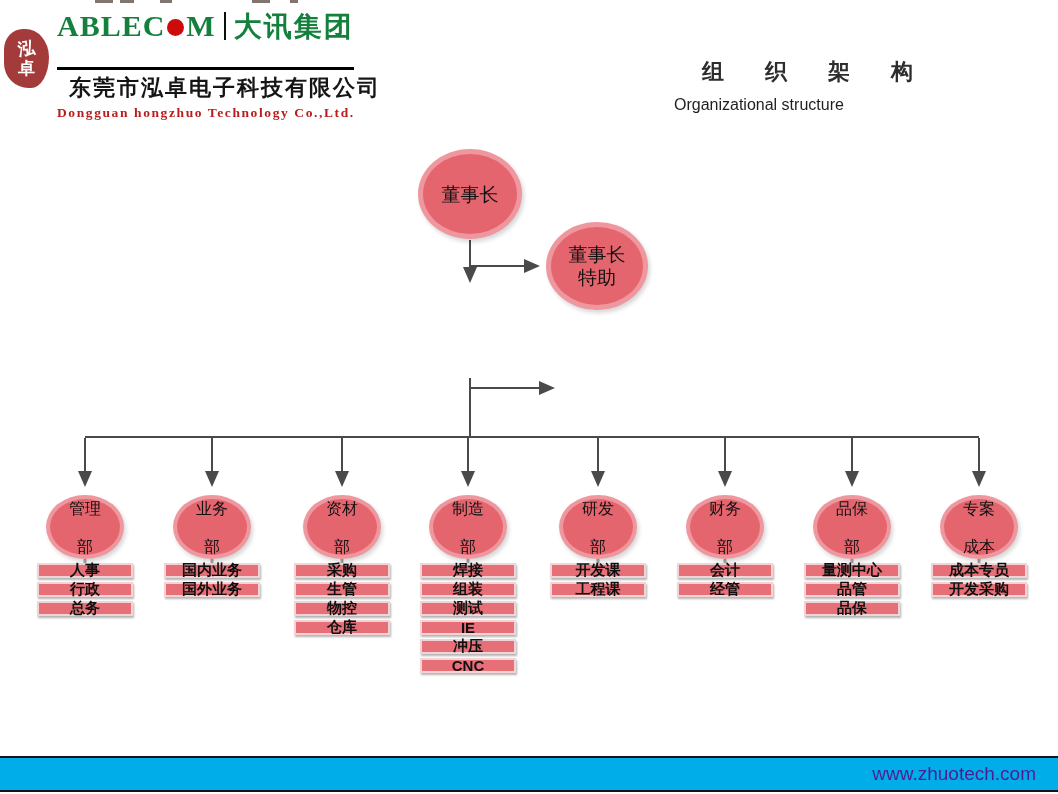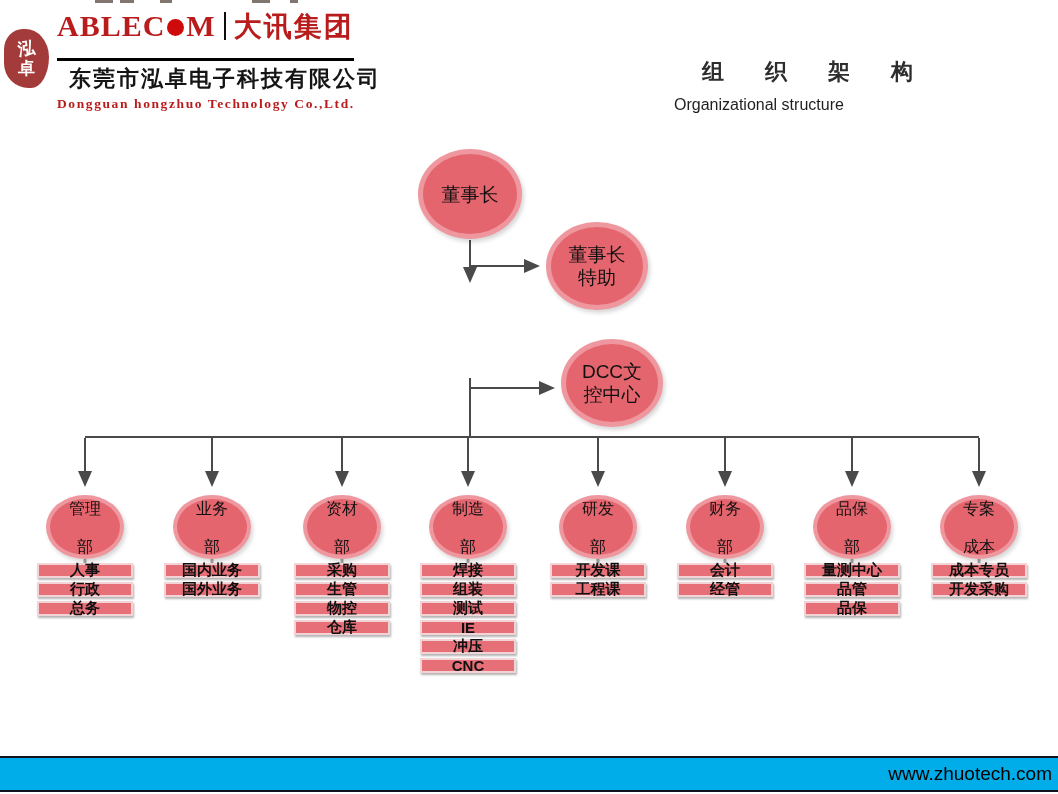--- a/index.html
+++ b/index.html
@@ -12,22 +12,22 @@
     background:#a43b3b; color:#fff;
     border-radius:46% 58% 44% 60% / 38% 52% 58% 46%;
     display:flex; flex-direction:column; align-items:center; justify-content:center;
     font-family:"Liberation Serif","DejaVu Serif",serif; font-weight:bold;
     font-size:17px; line-height:20px;
   }
   .logo-seal .seal-top { transform:rotate(-8deg); }
   .logo-text { position:absolute; left:57px; top:8px; }
   .brand-line {
     font-family:"Liberation Serif","DejaVu Serif",serif; font-weight:bold;
-    font-size:30px; color:#b91c1c; white-space:nowrap;
-    border-bottom:3px solid #000; padding-bottom:12px; display:inline-block;
+    font-size:30px; color:#15803d; white-space:nowrap;
+    border-bottom:3px solid #000; padding-bottom:21px; display:inline-block;
     letter-spacing:1px;
   }
   .brand-line .dot {
     display:inline-block; width:17px; height:17px; border-radius:50%;
     background:#cf0a0a; margin:0 2px; vertical-align:baseline;
   }
   .brand-line .divider {
     display:inline-block; width:2px; height:28px; background:#0d0d0d;
     margin:0 8px; vertical-align:-4px;
   }
@@ -85,21 +85,21 @@
     font-weight:bold; font-size:15px; color:#101010;
     box-shadow:1px 2px 2px rgba(0,0,0,0.3);
   }
   .sub:first-of-type { margin-top:18px; }
 
   
   .footer {
     position:absolute; left:0; right:0; bottom:2px; height:36px; box-sizing:border-box;
     background:#00ade9; border-top:2px solid #10131f; border-bottom:2px solid #10131f;
     display:flex; align-items:center; justify-content:flex-end;
-    padding-right:6px; color:#000000; font-size:19px;
+    padding-right:22px; color:#4c1d95; font-size:19px;
   }
 </style>
 </head>
 <body>
 
 <div class="page">
 
   <div class="logo-seal">
     <span class="seal-top">泓</span>
     <span>卓</span>
@@ -158,26 +158,20 @@
     <div class="inner">
         <span>董事长</span>
       </div>
   </div>
   <div class="big node-assistant">
     <div class="inner">
       <span>董事长</span>
       <span>特助</span>
     </div>
   </div>
-  <div class="big node-dcc">
-    <div class="inner">
-      <span>DCC文</span>
-      <span>控中心</span>
-    </div>
-  </div>
 
   <div class="col" style="left:37px">
     <div class="dept-ellipse">
       <div class="inner">
         <span>管理</span>
         <span>部</span>
       </div>
     </div>
     <div class="sub">人事</div>
     <div class="sub">行政</div>

